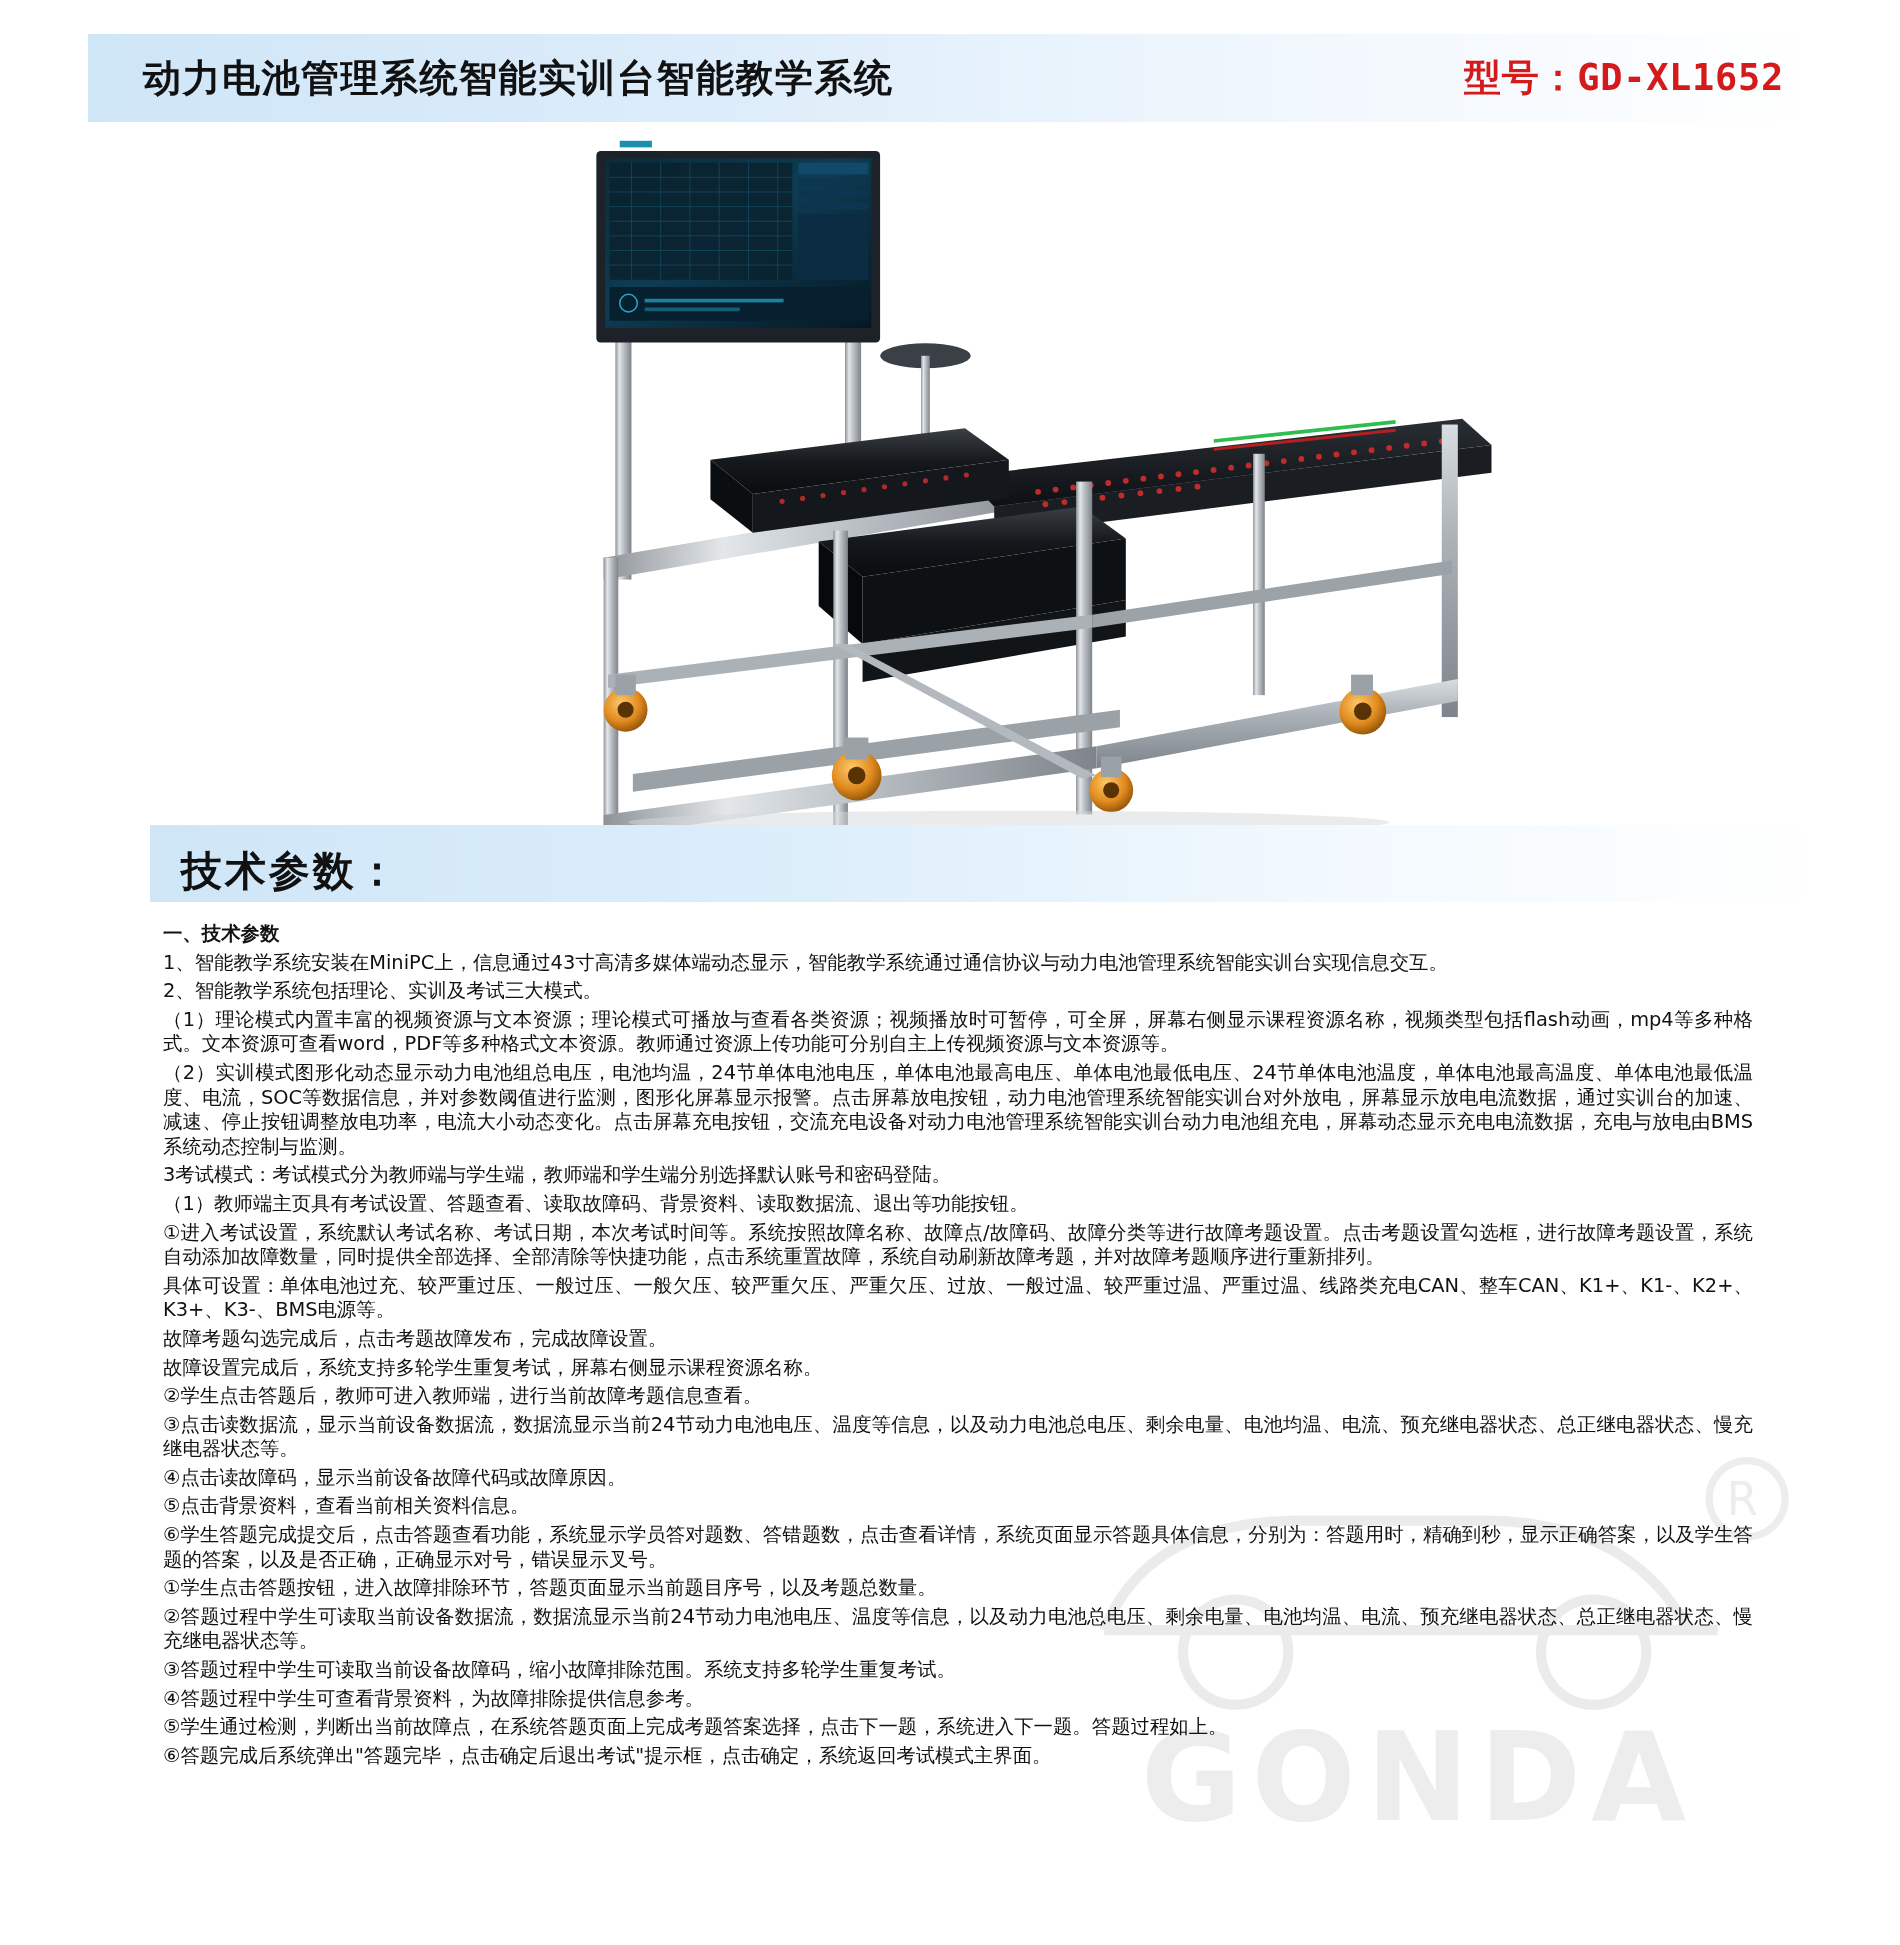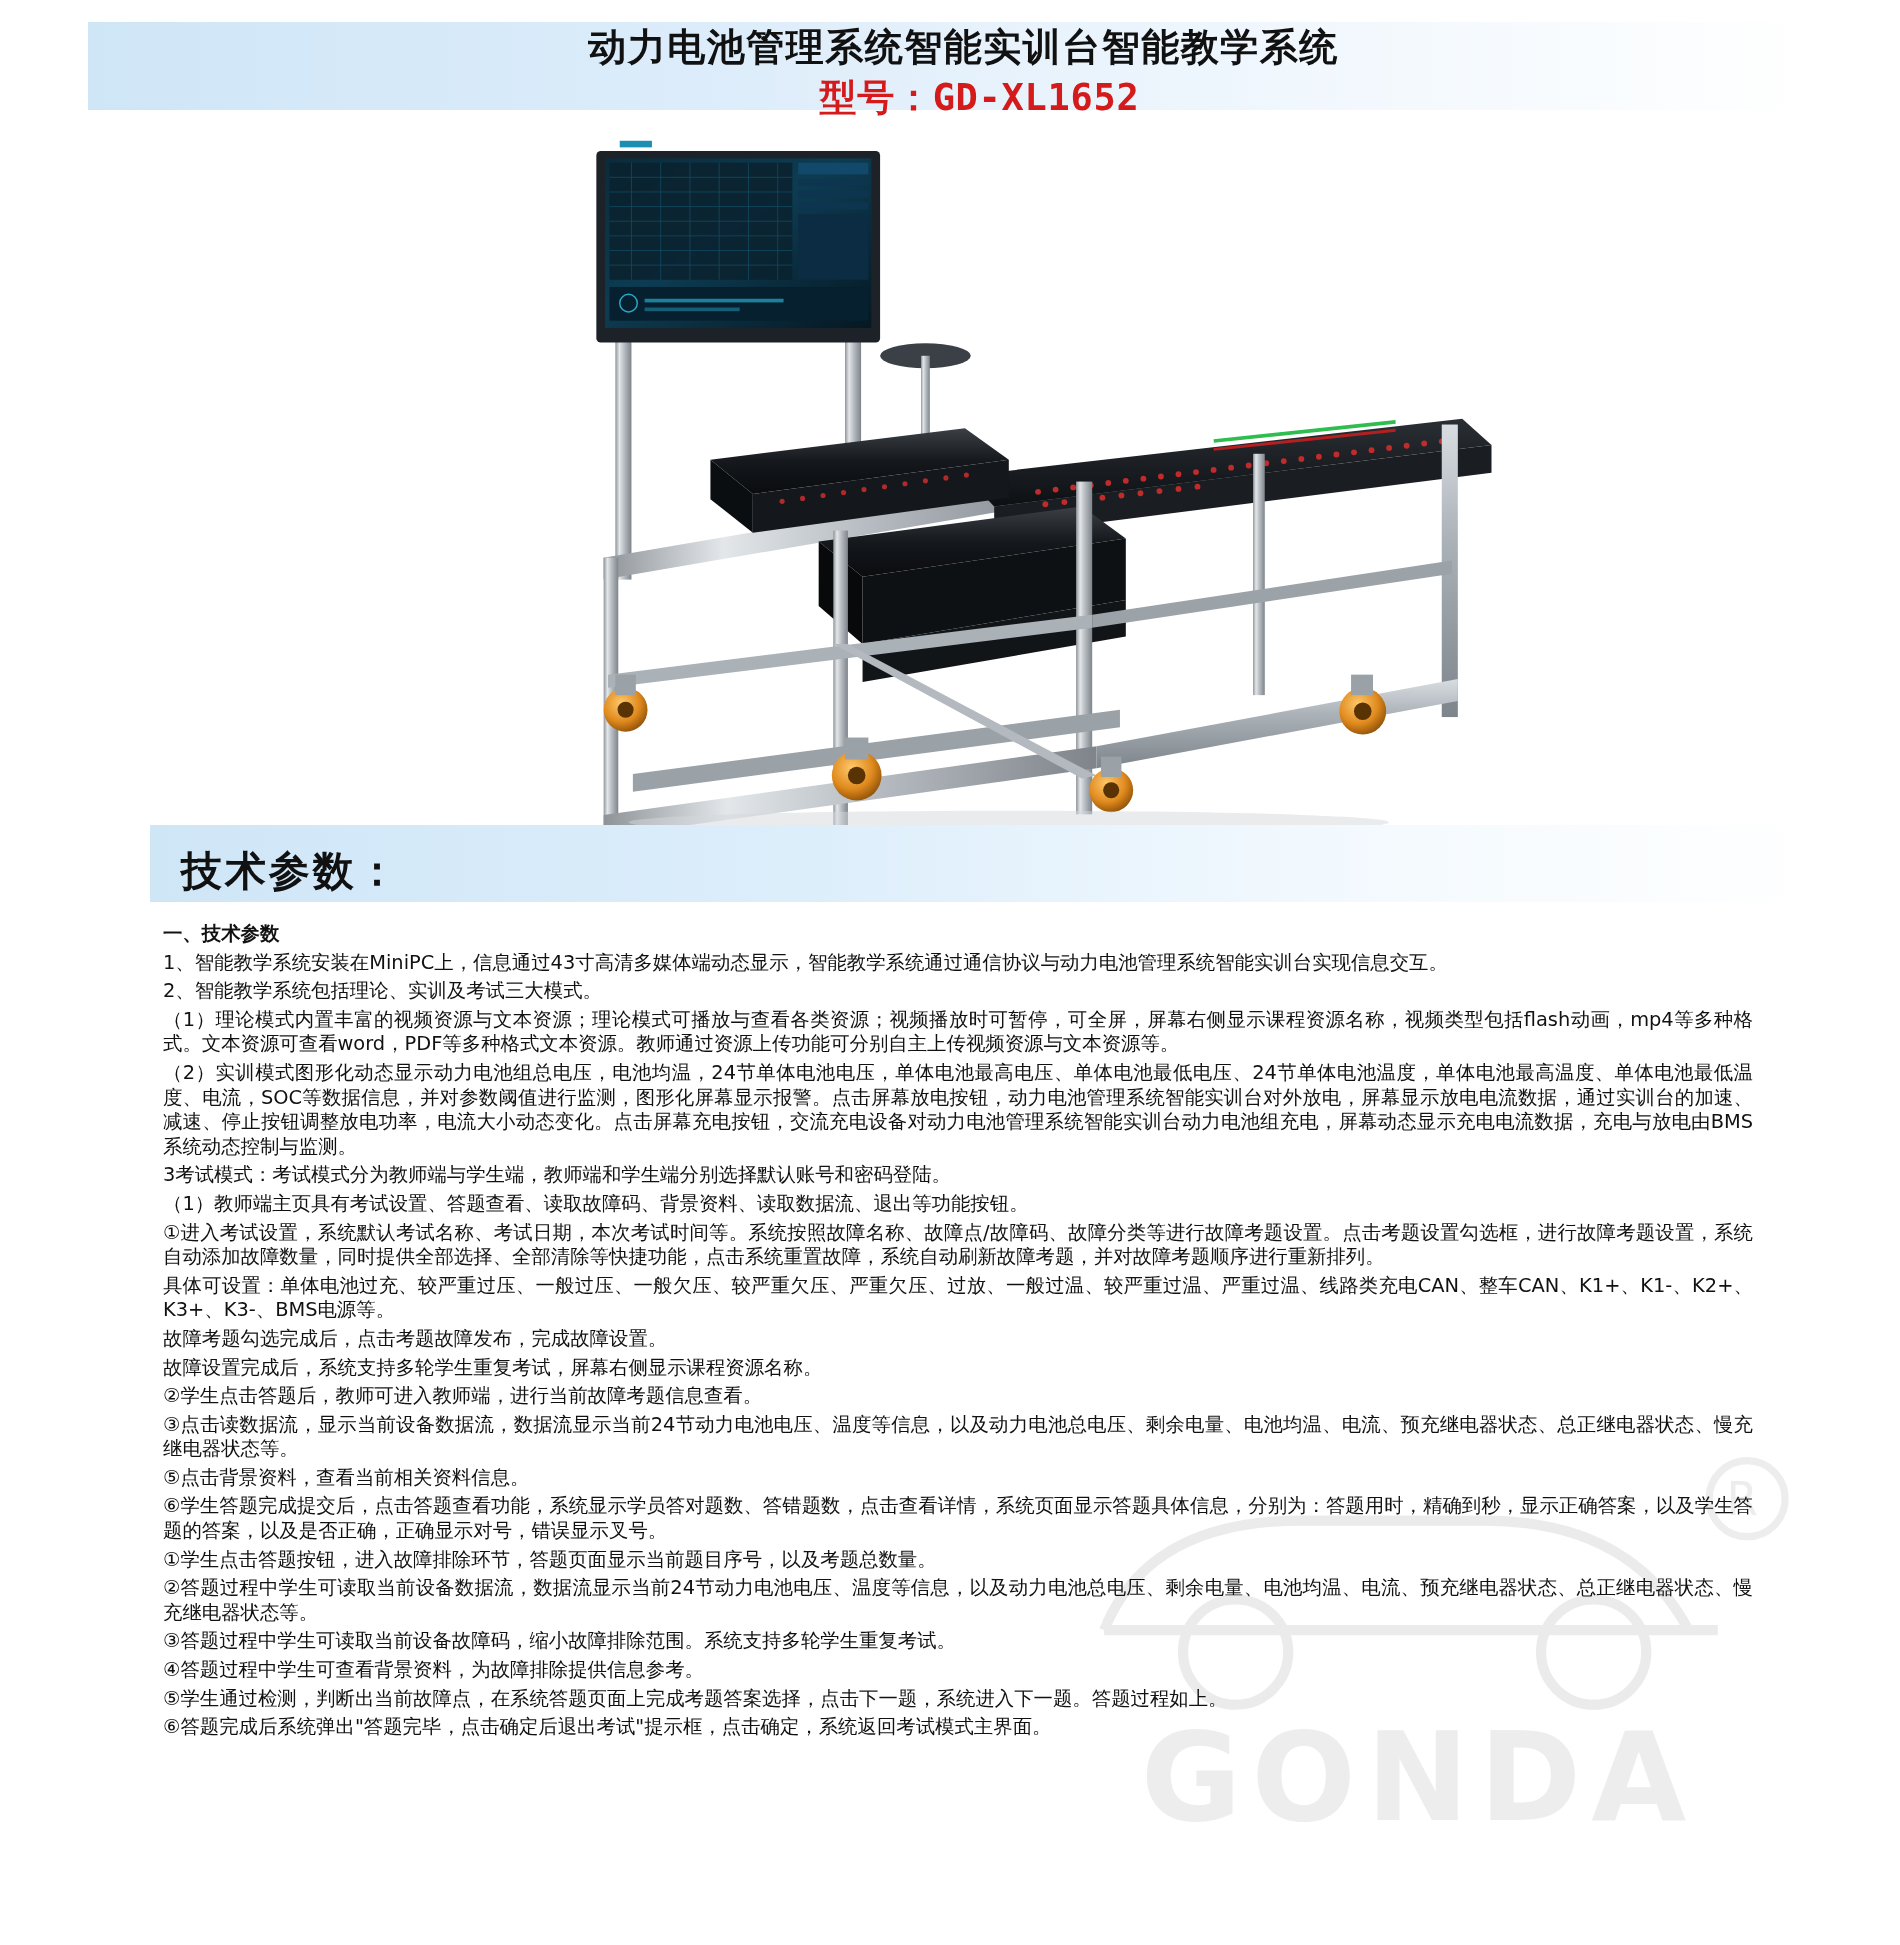--- a/index.html
+++ b/index.html
@@ -12,30 +12,29 @@
     height: 1946px;
     font-family: "Liberation Serif", serif;
     position: relative;
     overflow: hidden;
   }
 
   
   .header-band {
     position: absolute;
     left: 88px;
-    top: 22px;
+    top: 34px;
     width: 1725px;
     height: 88px;
     background: linear-gradient(to right, #cfe6f7 0%, #dcecfa 35%, #eef6fd 65%, #ffffff 100%);
     display: flex;
     align-items: center;
     justify-content: space-between;
     box-sizing: border-box;
     padding: 0 29px 0 55px;
-    flex-direction: column;
   }
   .header-title {
     font-family: "DejaVu Sans", sans-serif;
     font-weight: bold;
     font-size: 38px;
     color: #111111;
     letter-spacing: 1.5px;
     white-space: nowrap;
   }
   .header-model {
@@ -336,20 +335,21 @@
   <p>（1）理论模式内置丰富的视频资源与文本资源；理论模式可播放与查看各类资源；视频播放时可暂停，可全屏，屏幕右侧显示课程资源名称，视频类型包括flash动画，mp4等多种格式。文本资源可查看word，PDF等多种格式文本资源。教师通过资源上传功能可分别自主上传视频资源与文本资源等。</p>
   <p>（2）实训模式图形化动态显示动力电池组总电压，电池均温，24节单体电池电压，单体电池最高电压、单体电池最低电压、24节单体电池温度，单体电池最高温度、单体电池最低温度、电流，SOC等数据信息，并对参数阈值进行监测，图形化屏幕显示报警。点击屏幕放电按钮，动力电池管理系统智能实训台对外放电，屏幕显示放电电流数据，通过实训台的加速、减速、停止按钮调整放电功率，电流大小动态变化。点击屏幕充电按钮，交流充电设备对动力电池管理系统智能实训台动力电池组充电，屏幕动态显示充电电流数据，充电与放电由BMS系统动态控制与监测。</p>
   <p>3考试模式：考试模式分为教师端与学生端，教师端和学生端分别选择默认账号和密码登陆。</p>
   <p>（1）教师端主页具有考试设置、答题查看、读取故障码、背景资料、读取数据流、退出等功能按钮。</p>
   <p>①进入考试设置，系统默认考试名称、考试日期，本次考试时间等。系统按照故障名称、故障点/故障码、故障分类等进行故障考题设置。点击考题设置勾选框，进行故障考题设置，系统自动添加故障数量，同时提供全部选择、全部清除等快捷功能，点击系统重置故障，系统自动刷新故障考题，并对故障考题顺序进行重新排列。</p>
   <p>具体可设置：单体电池过充、较严重过压、一般过压、一般欠压、较严重欠压、严重欠压、过放、一般过温、较严重过温、严重过温、线路类充电CAN、整车CAN、K1+、K1-、K2+、K3+、K3-、BMS电源等。</p>
   <p>故障考题勾选完成后，点击考题故障发布，完成故障设置。</p>
   <p>故障设置完成后，系统支持多轮学生重复考试，屏幕右侧显示课程资源名称。</p>
   <p>②学生点击答题后，教师可进入教师端，进行当前故障考题信息查看。</p>
   <p>③点击读数据流，显示当前设备数据流，数据流显示当前24节动力电池电压、温度等信息，以及动力电池总电压、剩余电量、电池均温、电流、预充继电器状态、总正继电器状态、慢充继电器状态等。</p>
+  <p>④点击读故障码，显示当前设备故障代码或故障原因。</p>
   <p>⑤点击背景资料，查看当前相关资料信息。</p>
   <p>⑥学生答题完成提交后，点击答题查看功能，系统显示学员答对题数、答错题数，点击查看详情，系统页面显示答题具体信息，分别为：答题用时，精确到秒，显示正确答案，以及学生答题的答案，以及是否正确，正确显示对号，错误显示叉号。</p>
   <p>①学生点击答题按钮，进入故障排除环节，答题页面显示当前题目序号，以及考题总数量。</p>
   <p>②答题过程中学生可读取当前设备数据流，数据流显示当前24节动力电池电压、温度等信息，以及动力电池总电压、剩余电量、电池均温、电流、预充继电器状态、总正继电器状态、慢充继电器状态等。</p>
   <p>③答题过程中学生可读取当前设备故障码，缩小故障排除范围。系统支持多轮学生重复考试。</p>
   <p>④答题过程中学生可查看背景资料，为故障排除提供信息参考。</p>
   <p>⑤学生通过检测，判断出当前故障点，在系统答题页面上完成考题答案选择，点击下一题，系统进入下一题。答题过程如上。</p>
   <p>⑥答题完成后系统弹出"答题完毕，点击确定后退出考试"提示框，点击确定，系统返回考试模式主界面。</p>
 </div>
 

